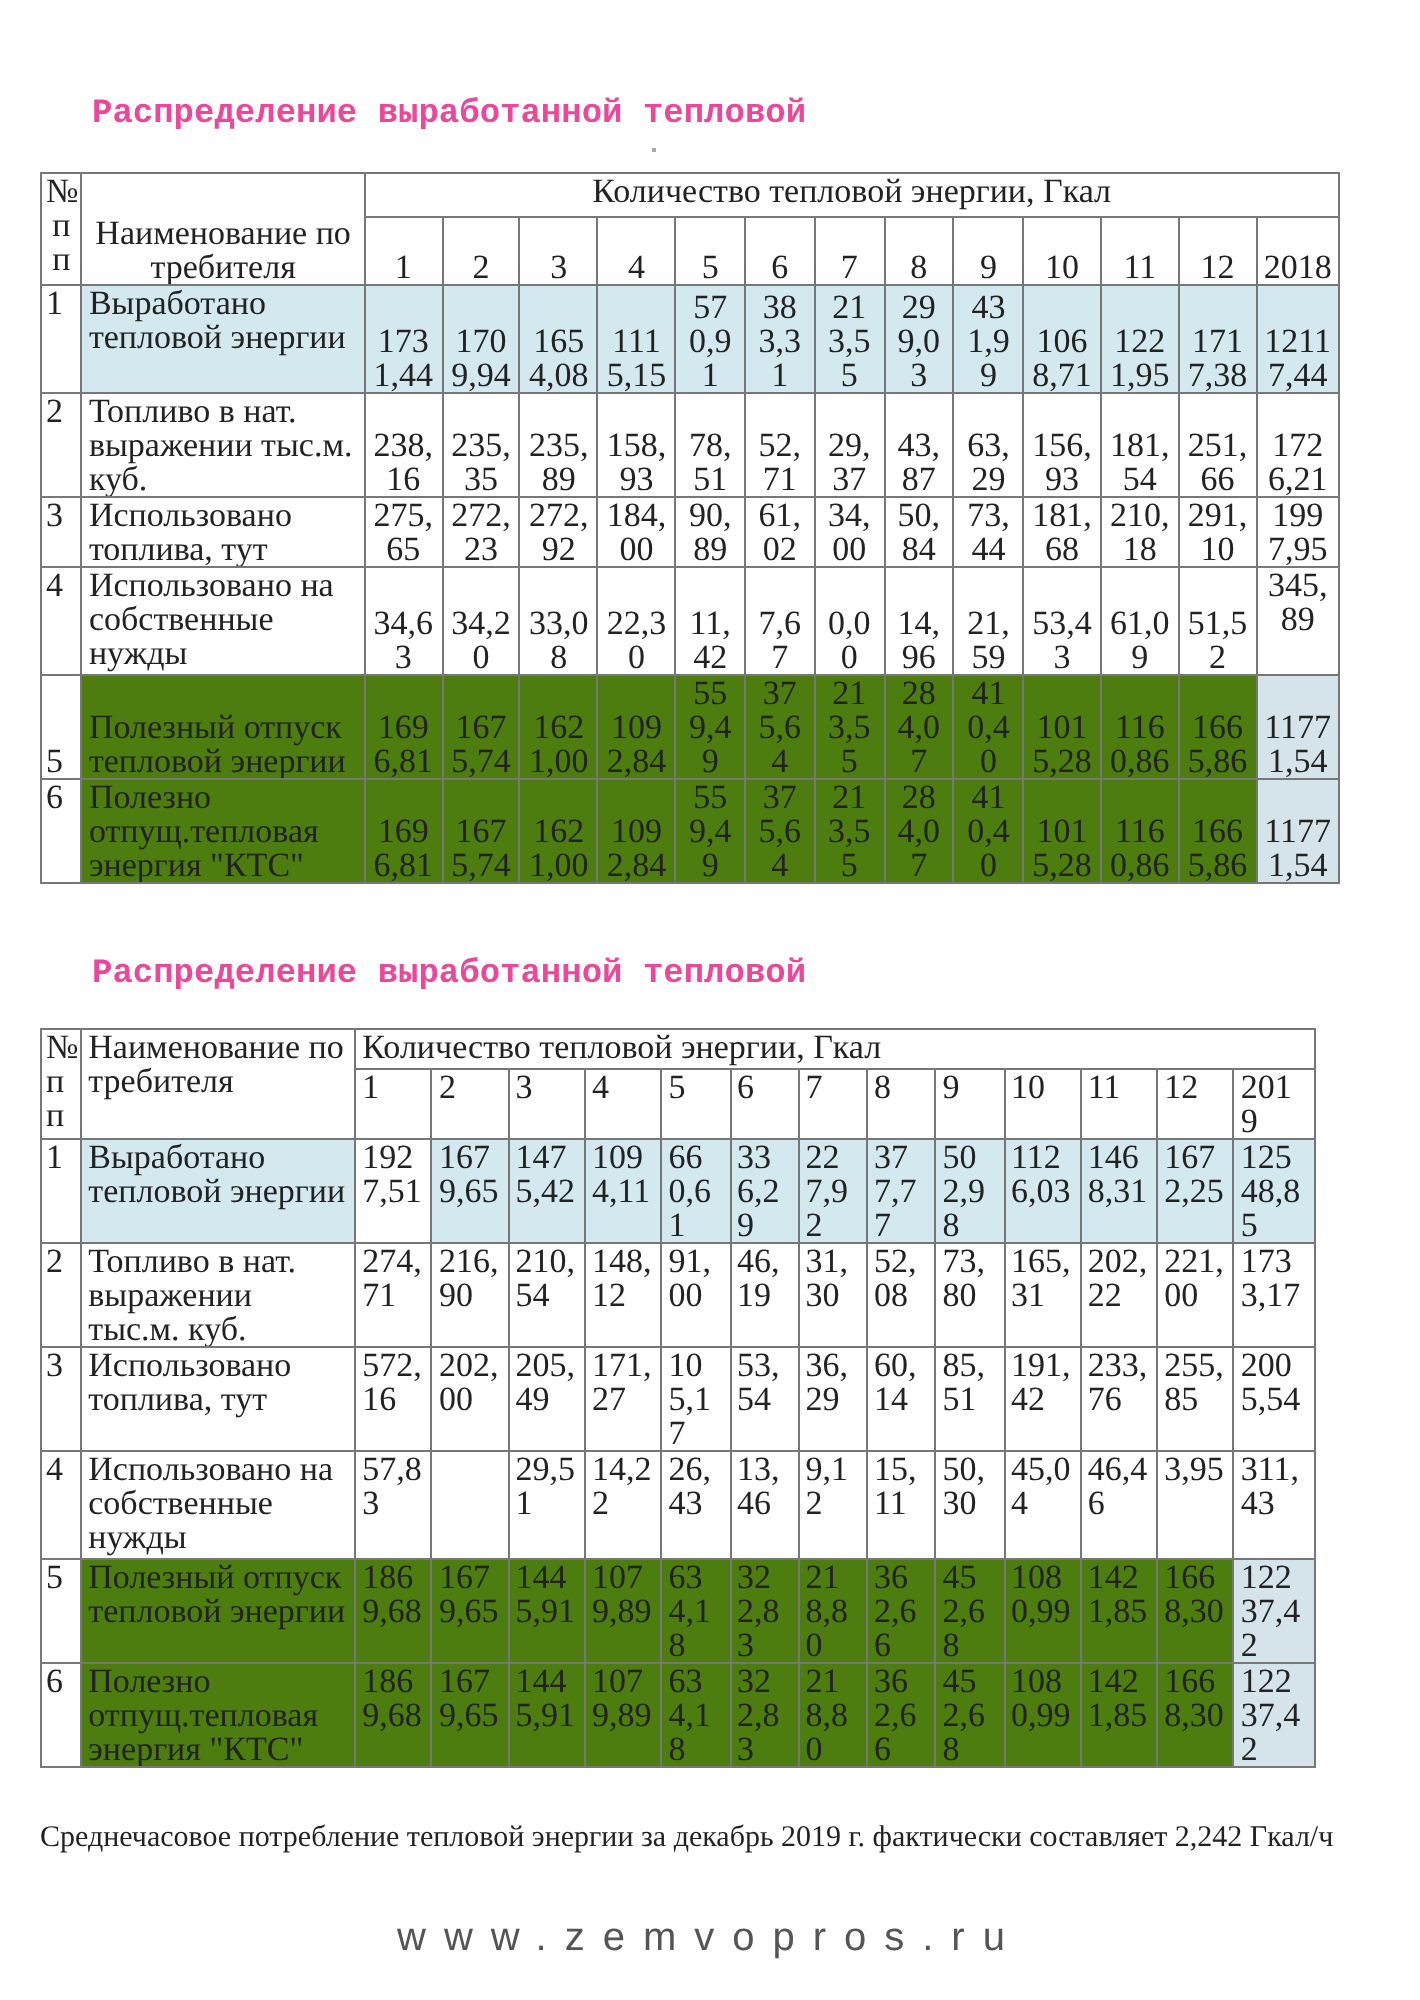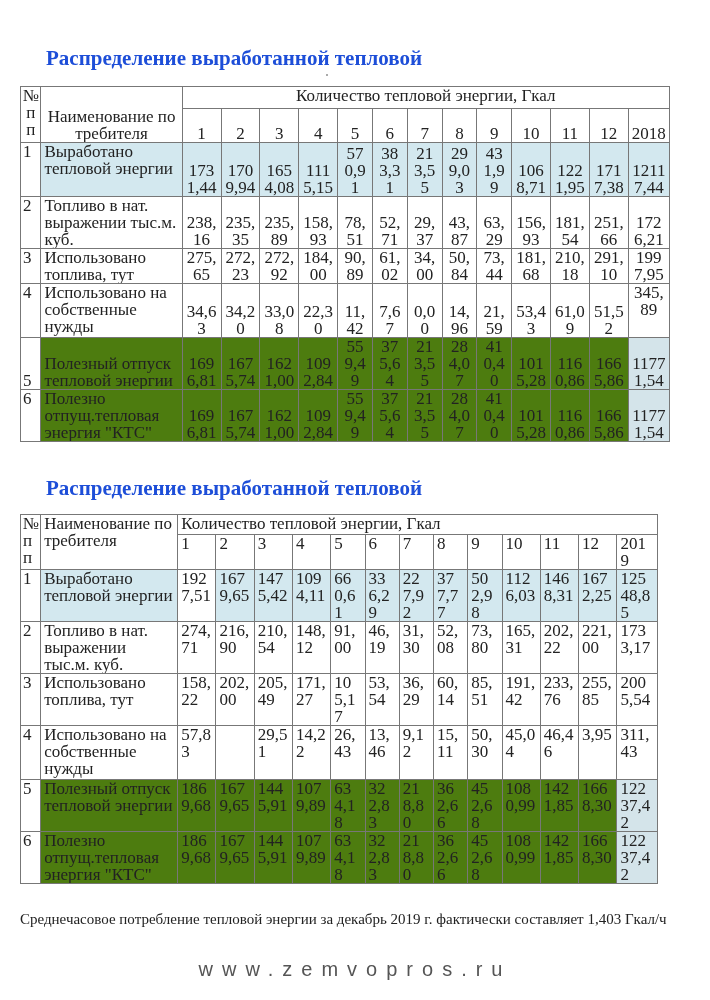--- a/index.html
+++ b/index.html
@@ -1,17 +1,17 @@
 <!DOCTYPE html>
 <html><head>
 <meta charset="utf-8">
 <style>
   html, body { margin:0; padding:0; background:#fff; }
   body { width:710px; height:1000px; position:relative; overflow:hidden; font-family:"Liberation Serif", serif; color:#222; }
-  .title { position:absolute; font-family:Liberation Serif, serif; font-weight:bold; font-size:21px; line-height:20px; color:#1d4ed8; }
+  .title { position:absolute; font-family:Liberation Mono, monospace; font-weight:bold; font-size:17px; line-height:20px; color:#ec4899; }
   .title .l2 { display:block; padding-left:54px; }
   table { position:absolute; border-collapse:collapse; table-layout:fixed; font-size:17px; line-height:17px; }
   td, th { border:1px solid #777; padding:0 3px; vertical-align:top; font-weight:normal; overflow:hidden; word-break:break-all; }
   .t1 td.num, .t1 th.num { text-align:center; vertical-align:bottom; }
   .t1 td.name { text-align:left; }
   .t1 th.namehdr { text-align:center; vertical-align:bottom; }
   .t1 td.idx, .t1 th.idx { vertical-align:top; padding:0 2px; }
   .t2 td.num, .t2 th.num { text-align:left; vertical-align:top; }
   .t2 td.idx, .t2 th.idx { padding:0 2px; }
   .hl-blue { background:#d3e8ef; }
@@ -250,21 +250,21 @@
         <td class="num">52,08</td>
         <td class="num">73,80</td>
         <td class="num">165,31</td>
         <td class="num">202,22</td>
         <td class="num">221,00</td>
         <td class="num">1733,17</td>
       </tr>
       <tr style="height: 52px;">
         <td class="idx">3</td>
         <td class="name" style="word-break: normal;">Использовано топлива, тут</td>
-        <td class="num">158,22</td>
+        <td class="num">572,16</td>
         <td class="num">202,00</td>
         <td class="num">205,49</td>
         <td class="num">171,27</td>
         <td class="num">105,17</td>
         <td class="num">53,54</td>
         <td class="num">36,29</td>
         <td class="num">60,14</td>
         <td class="num">85,51</td>
         <td class="num">191,42</td>
         <td class="num">233,76</td>
@@ -318,14 +318,14 @@
         <td class="num hl-cyan">362,66</td>
         <td class="num hl-cyan">452,68</td>
         <td class="num hl-cyan">1080,99</td>
         <td class="num hl-cyan">1421,85</td>
         <td class="num hl-cyan">1668,30</td>
         <td class="num hl-gray">12237,42</td>
       </tr>
     </tbody>
 </table>
 
-<div class="footer-text">Среднечасовое потребление тепловой энергии за декабрь 2019 г. фактически составляет 1,403 Гкал/ч</div>
+<div class="footer-text">Среднечасовое потребление тепловой энергии за декабрь 2019 г. фактически составляет 2,242 Гкал/ч</div>
 <div class="watermark">www.zemvopros.ru</div>
 
 </body></html>

